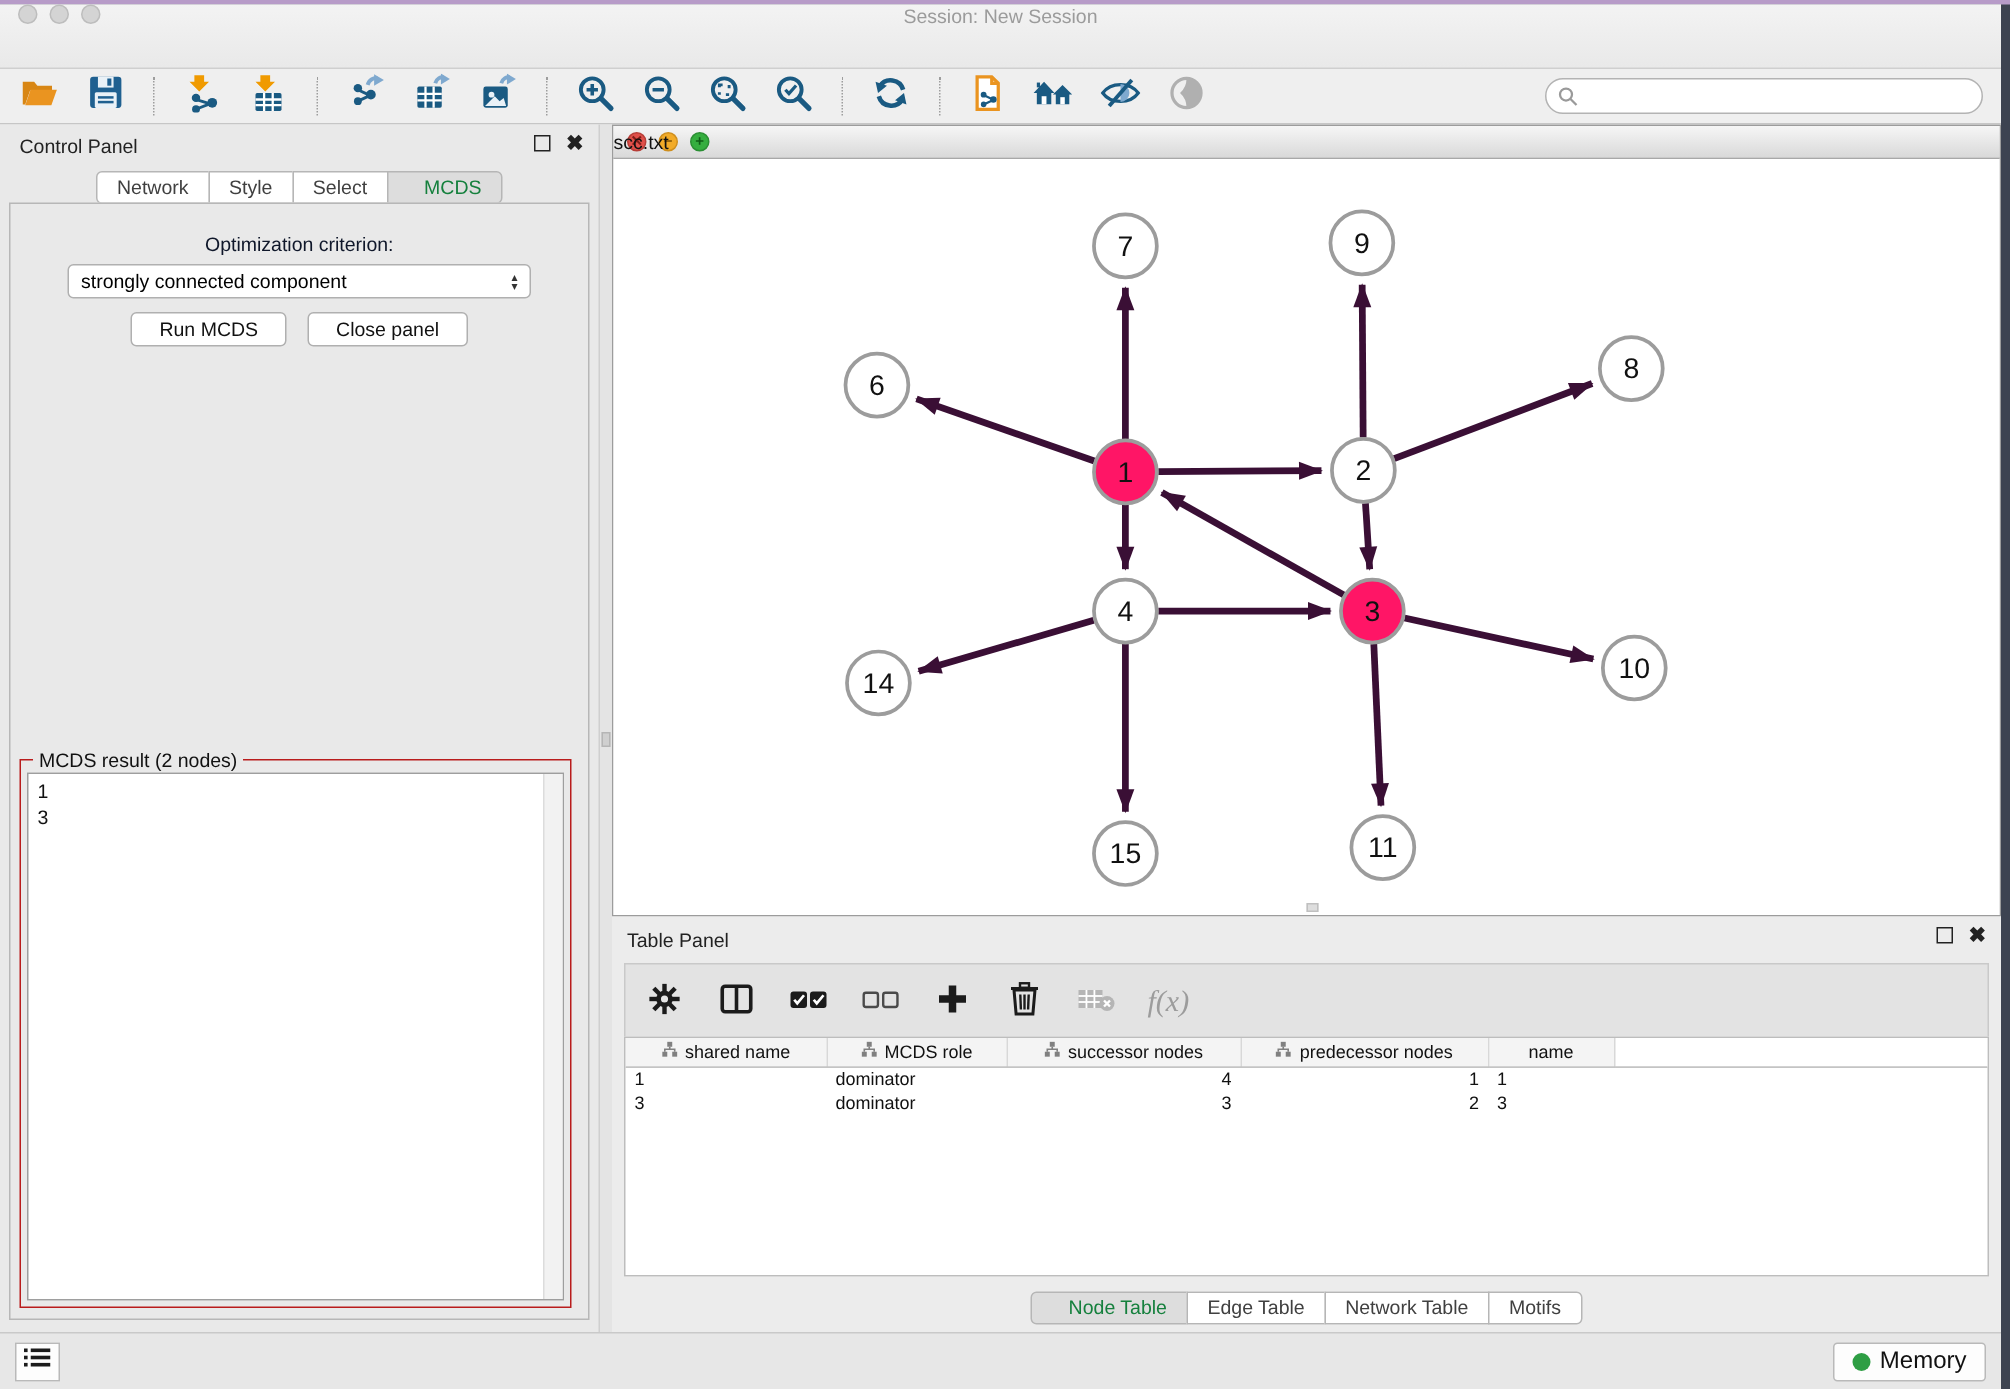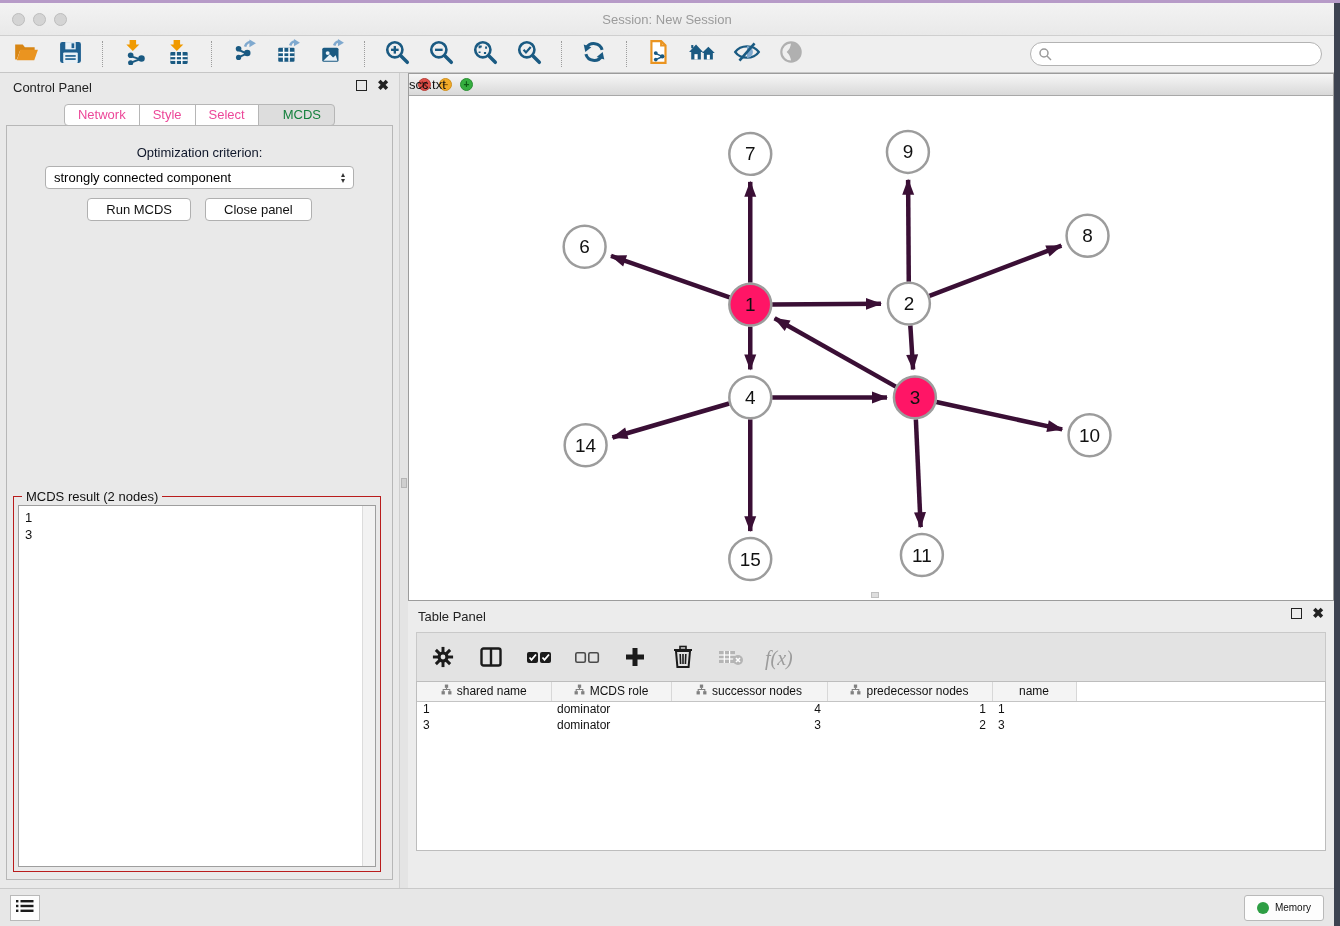--- a/index.html
+++ b/index.html
@@ -3,21 +3,21 @@
 <meta charset="utf-8">
 <style>
   * { margin:0; padding:0; box-sizing:border-box; }
   html,body { width:1340px; height:926px; }
   body { font-family:"Liberation Sans", sans-serif; background:#3d4351; overflow:hidden; }
   .screen { position:relative; width:1340px; height:926px; }
   .purple-top { position:absolute; top:0; left:0; width:1340px; height:3px; background:#b79bc8; }
   .app { position:absolute; top:3px; left:0; width:1334px; height:923px; background:#ececec; display:flex; flex-direction:column; }
 
   
-  .titlebar { position:relative; height:33px; background:linear-gradient(#f3f3f3,#e9e9e9); border-bottom:1px solid #cfcfcf; display:flex; align-items:center;text-decoration:underline; }
+  .titlebar { position:relative; height:43px; background:linear-gradient(#f3f3f3,#e9e9e9); border-bottom:1px solid #cfcfcf; display:flex; align-items:flex-start;text-decoration:underline; }
   .traffic { display:flex; gap:8px; margin-left:12px; }
   .tl { width:13px; height:13px; border-radius:50%; background:#d4d4d4; border:1px solid #bdbdbd; font-size:9px; line-height:11px; text-align:center; color:transparent; }
   .titlebar .title { position:absolute; left:0; right:0; text-align:center; font-size:13px; color:#9b9b9b; }
 
   
   .toolbar { height:37px; background:#efefef; border-bottom:1px solid #c6c6c6; display:flex; align-items:center; padding:0 12px; gap:14px; }
   .tb-group { display:flex; align-items:center; gap:16px; }
   .sep { width:1px; height:26px; border-left:1px dotted #9d9d9d; margin:0 4px; }
   .tb-btn { width:28px; height:28px; display:flex; align-items:center; justify-content:center; cursor:default; }
   .search-wrap { margin-left:auto; position:relative; }
@@ -27,21 +27,21 @@
   
   .main { flex:1; display:flex; position:relative; min-height:0; }
 
   
   .control-panel { width:400px; background:#e9e9e9; position:relative; border-right:1px solid #cfcfcf; }
   .cp-header { position:absolute; top:7px; left:13px; font-size:13px; color:#222; }
   .panel-btns { position:absolute; top:7px; right:10px; display:flex; gap:10px; align-items:center; }
   .float-btn { width:11px; height:11px; border:1.5px solid #222; background:transparent; }
   .close-x { font-size:14px; font-weight:bold; color:#222; line-height:11px; }
   .cp-tabs { position:absolute; top:31px; left:0; right:0; display:flex; justify-content:center; }
-  .tab { background:#fff; border:1px solid #b6b6b6; padding:2px 13px 3px; font-size:13px; color:#ec4899; margin-left:-1px; }
+  .tab { background:#fff; border:1px solid #b6b6b6; padding:2px 13px 3px; font-size:13px; color:#404040; margin-left:-1px; }
   .tab:first-child { border-radius:4px 0 0 4px; margin-left:0; }
   .tab:last-child { border-radius:0 4px 4px 0; }
   .tab.selected { background:#ddd; color:#15803d;padding-left:24px; }
   .cp-content { position:absolute; top:52px; left:6px; right:6px; bottom:8px; border:1px solid #b7b7b7; background:#e9e9e9; }
   .opt-label { position:absolute; top:19px; left:0; right:0; text-align:center; font-size:13px; color:#0f172a; }
   .combo { position:absolute; top:40px; left:38px; right:38px; height:23px; background:#fff; border:1px solid #b0b0b0; border-radius:4px; display:flex; align-items:center; padding:0 8px; font-size:13px; }
   .combo .arrows { margin-left:auto; display:flex; flex-direction:column; font-size:8px; line-height:6px; color:#333; }
   .btn-row { position:absolute; top:72px; left:0; right:0; display:flex; justify-content:center; gap:14px; }
   .btn { background:#fff; border:1px solid #b0b0b0; border-radius:4px; font-size:13px; padding:3px 18px; color:#111; }
   .result-box { position:absolute; top:370px; left:6px; right:11px; bottom:7px; border:1px solid #b91c1c; background:#e9e9e9; }
@@ -79,21 +79,21 @@
   table { border-collapse:collapse; width:100%; table-layout:fixed; }
   th { background:#f4f4f4; border-right:1px solid #d8d8d8; border-bottom:1px solid #c4c4c4; font-weight:normal; font-size:12px; color:#111; height:19px; text-align:center; white-space:nowrap; overflow:hidden; }
   th .hdr-inner { display:flex; align-items:flex-start; justify-content:center; gap:5px; padding:0 4px; }
   td { font-size:12px; color:#111; height:16px; padding:0 6px; white-space:nowrap; overflow:hidden; }
   td.num { text-align:right; }
   .tp-tabs { position:absolute; bottom:5px; left:0; right:0; display:flex; justify-content:center; }
 
   
   .statusbar { height:38px; background:#e7e7e7; border-top:1px solid #c9c9c9; display:flex; align-items:center; padding:0 10px; }
   .status-btn { width:30px; height:26px; background:#fdfdfd; border:1px solid #b9b9b9; display:flex; align-items:center; justify-content:center; }
-  .memory-btn { margin-left:auto; height:26px; background:#fdfdfd; border:1px solid #b9b9b9; border-radius:3px; display:flex; align-items:center; gap:6px; padding:0 12px; font-size:10px; color:#111; }
+  .memory-btn { margin-left:auto; height:26px; background:#fdfdfd; border:1px solid #b9b9b9; border-radius:3px; display:flex; align-items:center; gap:6px; padding:0 12px; font-size:16px; color:#111; }
   .mem-dot { width:12px; height:12px; border-radius:50%; background:var(--green,#2e9e44); }
 </style>
 </head>
 <body>
 
 <div class="screen">
   <div class="purple-top"></div>
 
   <div class="app">
 
@@ -567,20 +567,26 @@
                   <td>dominator</td>
                   <td class="num">3</td>
                   <td class="num">2</td>
                   <td>3</td>
                     <td></td>
                 </tr>
               </tbody>
             </table>
           </div>
 
+          <div class="tp-tabs">
+            <span class="tab selected">Node Table</span>
+            <span class="tab">Edge Table</span>
+            <span class="tab">Network Table</span>
+            <span class="tab">Motifs</span>
+          </div>
         </div>
       </div>
     </div>
 
     <div class="statusbar">
       <span class="status-btn">
           <span>
         <svg width="18" height="14" viewBox="0 0 18 14">
               <g fill="#1b1b1b">
                 <rect x="0" y="1" width="2.4" height="2.4"></rect>

